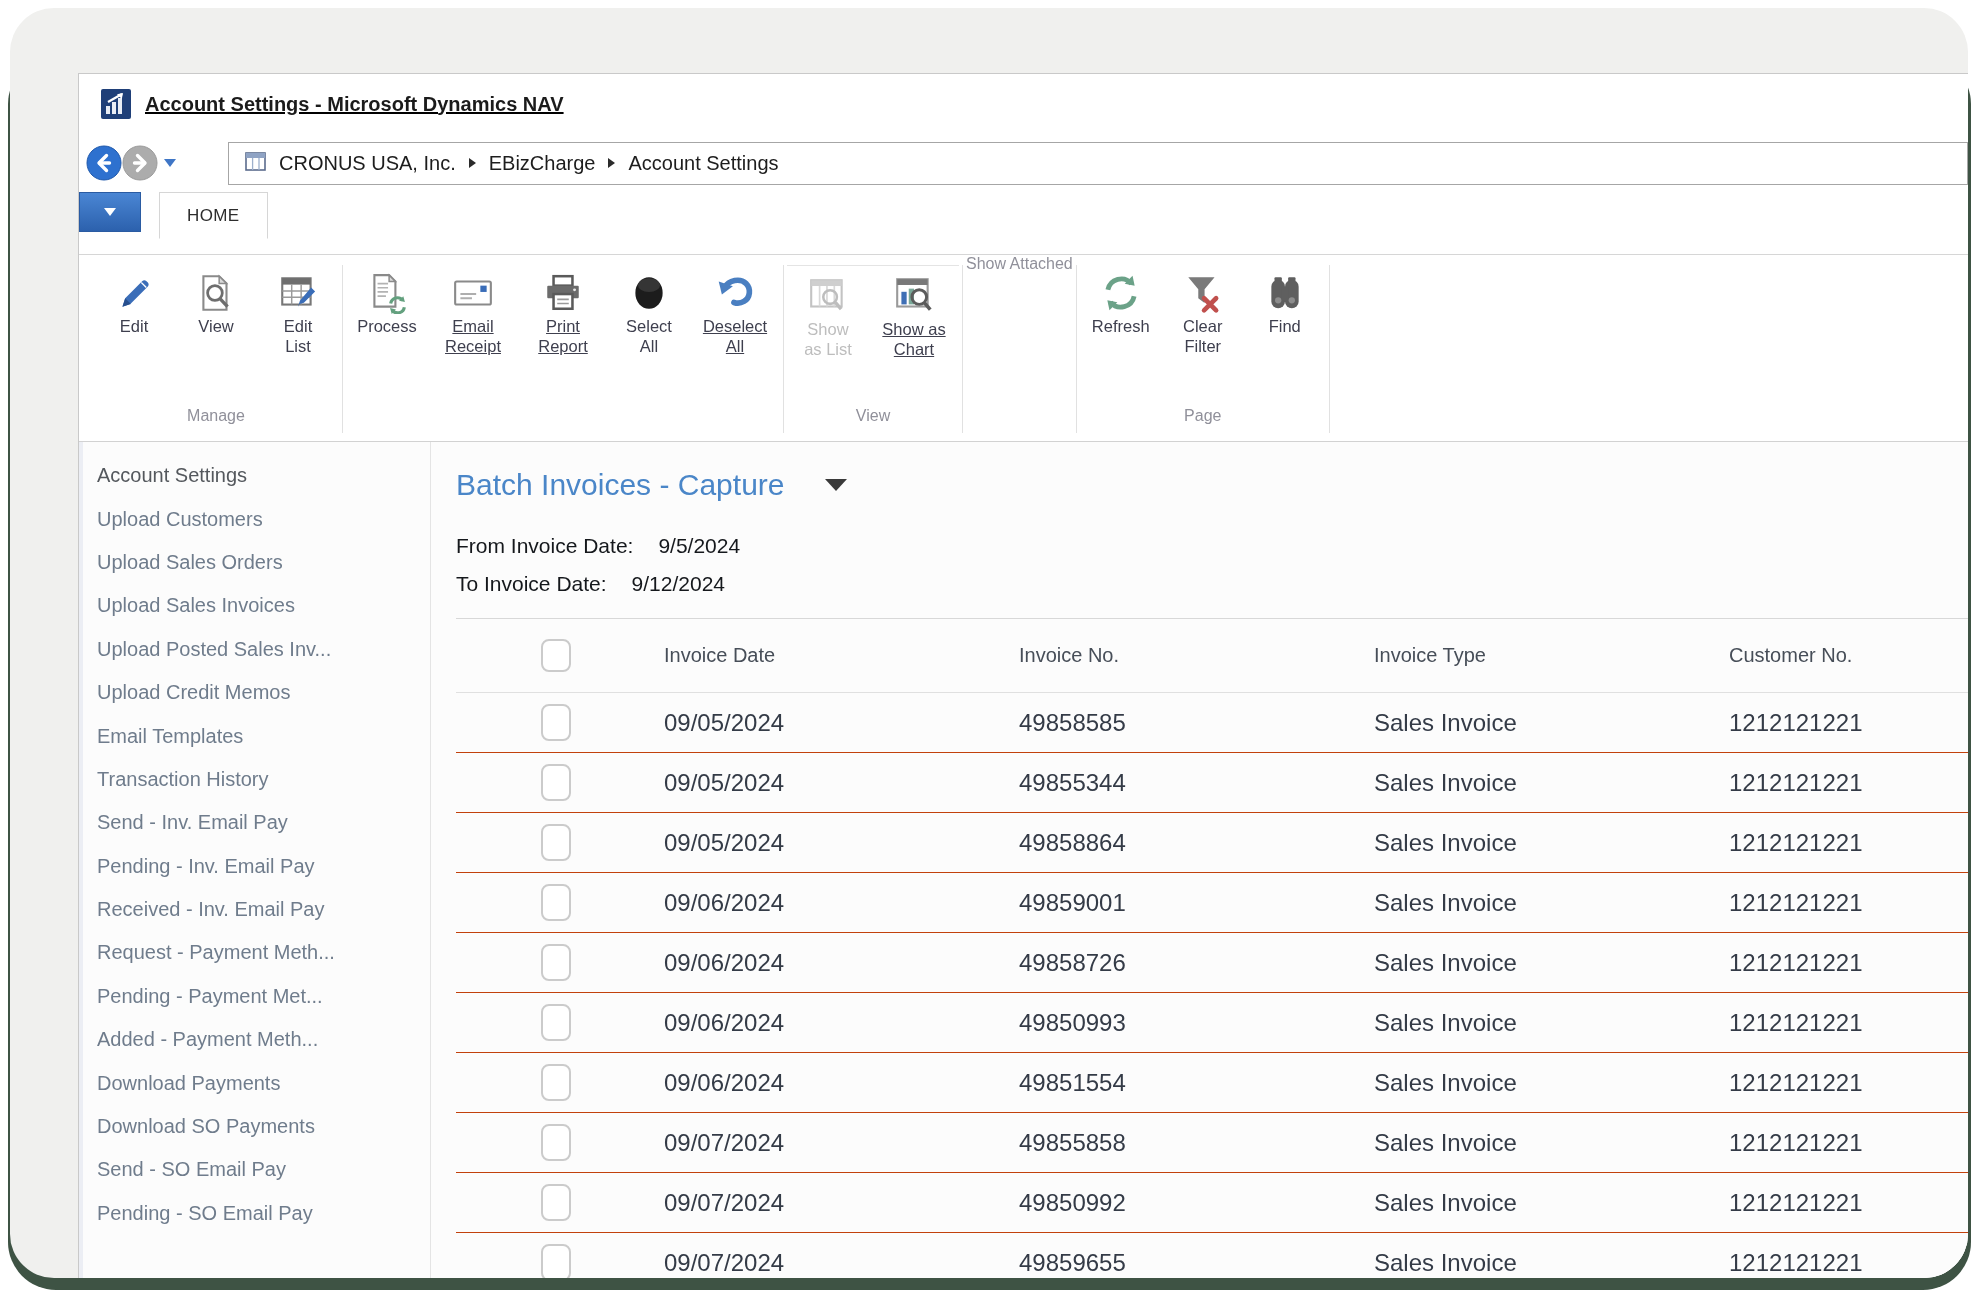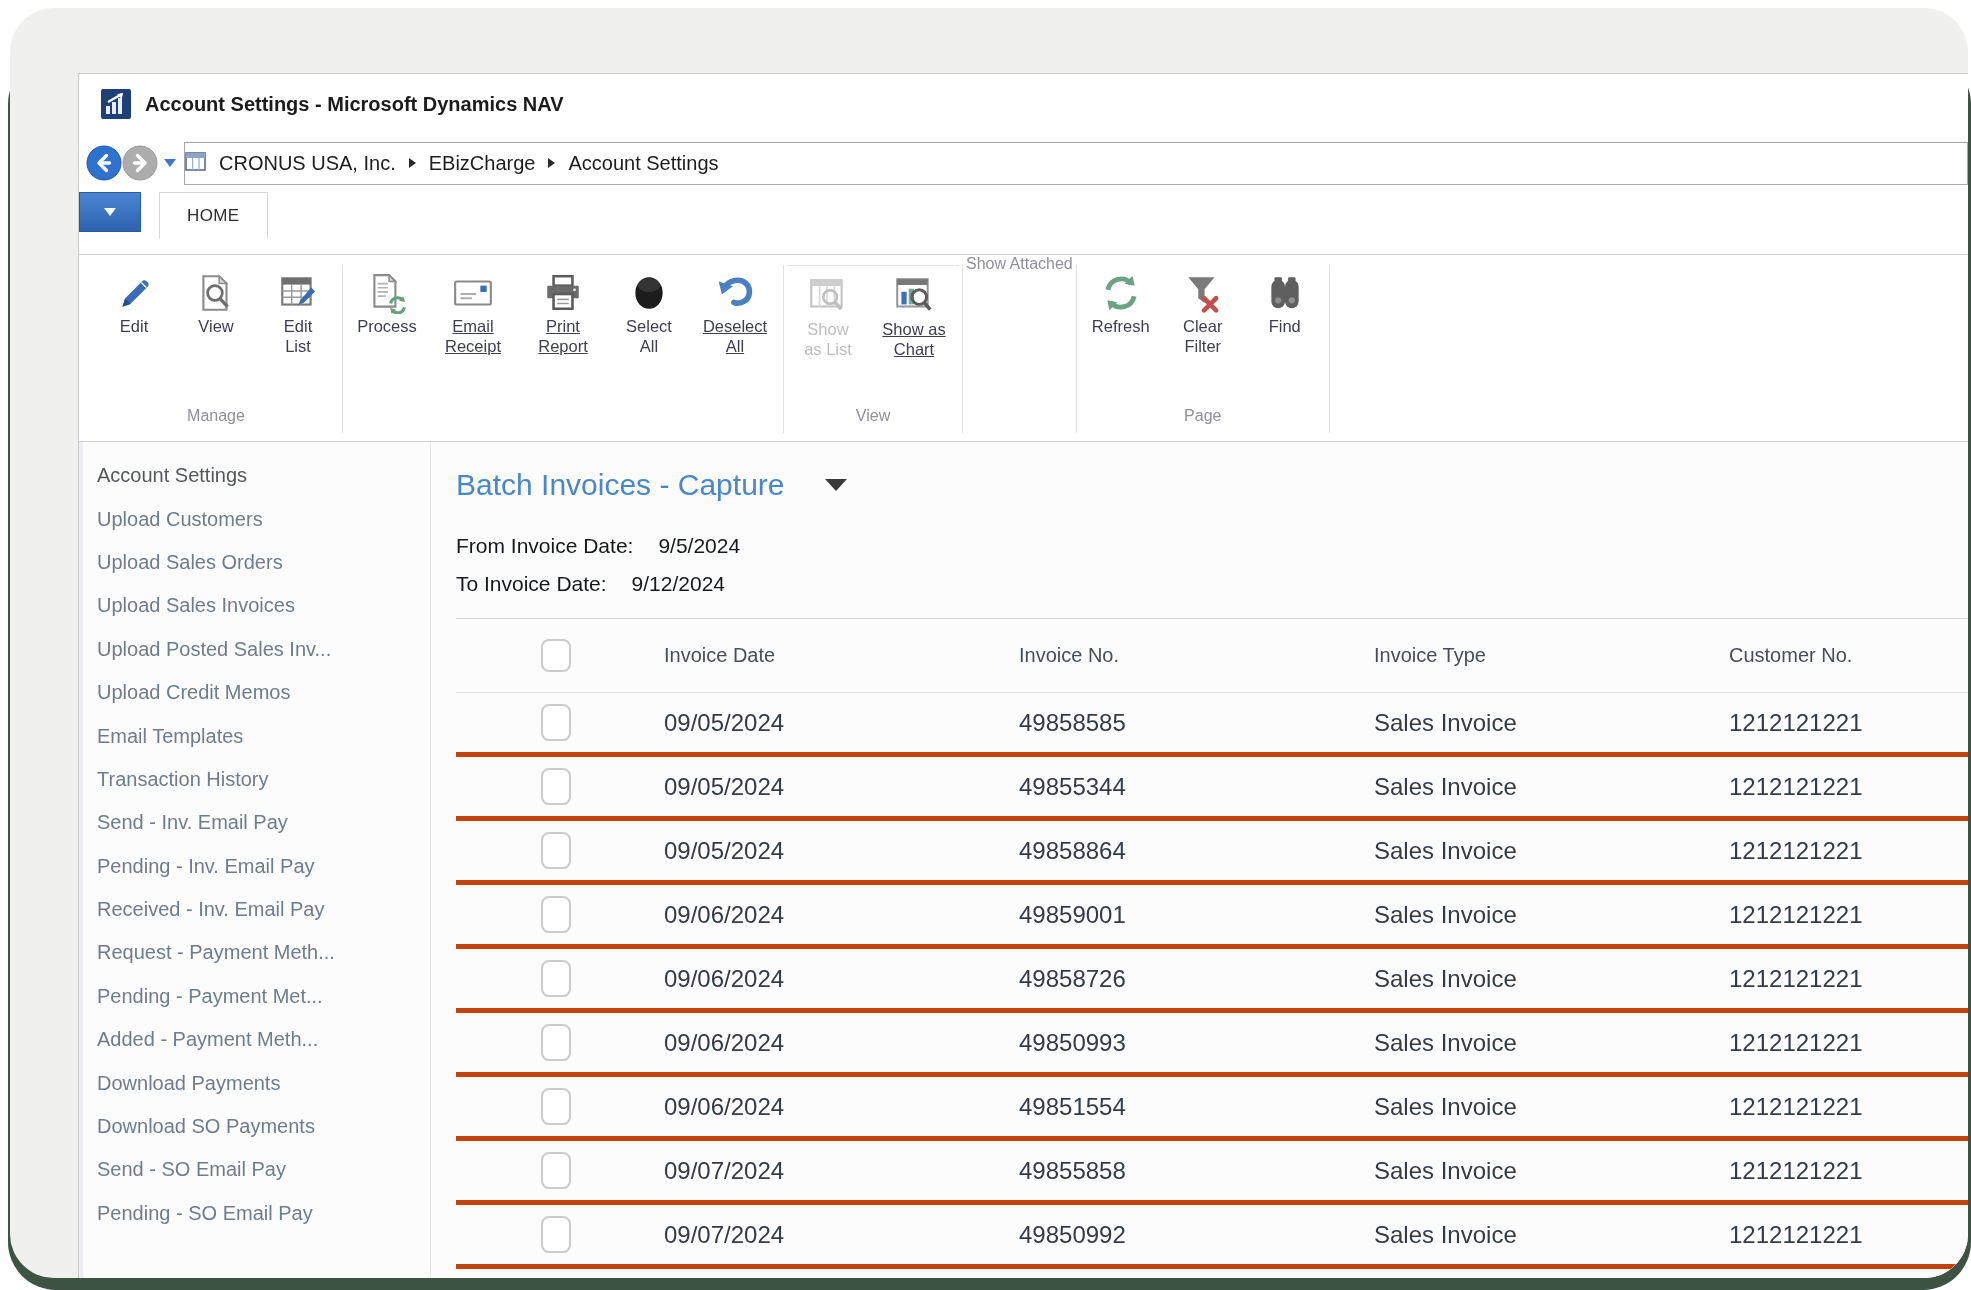--- a/index.html
+++ b/index.html
@@ -8,29 +8,29 @@
 
   
   .backdrop{position:absolute;left:8px;top:56px;width:1963px;height:1234px;background:#3e5344;border-radius:48px;}
   .card{position:absolute;left:10px;top:8px;width:1958px;height:1270px;background:#f0f0ee;border-radius:44px;overflow:hidden;}
 
   
   .window{position:absolute;left:68px;top:65px;right:0;bottom:0;background:#fff;
           border:1px solid #c9c9c9;border-right:none;border-bottom:none;display:flex;flex-direction:column;}
 
   
-  .titlebar{height:60px;display:flex;align-items:center;gap:14px;padding-left:22px;background:#fff;}
+  .titlebar{height:60px;display:flex;align-items:center;gap:14px;padding-left:22px;background:#fff;text-decoration:underline;}
   .appicon svg{display:block;}
   .wtitle{font-size:20px;font-weight:700;color:#1b1b1b;}
 
   
   .addrrow{height:58px;display:flex;align-items:center;padding-left:7px;background:#fff;}
   .navbtn{width:36px;height:36px;border-radius:50%;display:flex;align-items:center;justify-content:center;flex:0 0 auto;cursor:pointer;}
   .histcaret{width:0;height:0;border-left:6px solid transparent;border-right:6px solid transparent;border-top:8px solid #3f76c6;margin:0 8px 0 6px;cursor:pointer;}
-  .addressbox{flex:1;height:41px;border:1px solid #a6a6a6;background:#fff;display:flex;align-items:center;padding:0 0;}
+  .addressbox{flex:1;height:41px;border:1px solid #a6a6a6;background:#fff;display:flex;align-items:center;padding:0 16px;margin-left:44px;}
   .breadcrumb{display:flex;align-items:center;gap:13px;font-size:20px;color:#1d1d1d;margin-left:13px;}
   .crumb{cursor:pointer;}
   .crumbsep{width:0;height:0;border-top:5px solid transparent;border-bottom:5px solid transparent;border-left:7px solid #2b2b2b;}
 
   
   .tabrow{height:62px;display:flex;align-items:flex-start;border-bottom:1px solid #d6d6d6;background:#fff;}
   .appmenu{width:62px;height:40px;margin-bottom:6px;background:linear-gradient(180deg,#4a86d4,#2c61ad);
            display:flex;align-items:center;justify-content:center;cursor:pointer;border:1px solid #2a5ba2;box-sizing:border-box;}
   .appmenu .tri{width:0;height:0;border-left:6px solid transparent;border-right:6px solid transparent;border-top:8px solid #fff;}
   .tab{margin-left:18px;height:47px;margin-bottom:-1px;padding:0 27px;background:#fff;border:1px solid #d6d6d6;border-bottom:1px solid #fff;
@@ -62,21 +62,21 @@
   .ptrow{display:flex;align-items:center;gap:40px;height:44px;}
   .ptitle{font-size:30px;color:#4a86c8;cursor:pointer;}
   .ptcaret{width:0;height:0;border-left:11px solid transparent;border-right:11px solid transparent;border-top:12px solid #3a3a3a;cursor:pointer;}
   .filters{margin-top:32px;display:flex;flex-direction:column;gap:14px;}
   .frow{display:flex;align-items:baseline;gap:25px;font-size:21px;color:#15181c;}
 
   .tbl{margin-top:22px;border-top:1px solid #d8d8d8;}
   .thead,.trow{display:grid;grid-template-columns:200px 355px 355px 355px 1fr;align-items:center;}
   .thead{height:73px;border-bottom:1px solid #e0e0e0;font-size:20px;color:#474e58;}
   .thead > .hcell{padding-left:8px;cursor:pointer;}
-  .trow{height:59px;font-size:24px;color:#343b47;border-bottom:5px solid #c2410c;cursor:pointer;}
+  .trow{height:59px;font-size:24px;color:#343b47;border-bottom:1px solid #c2410c;cursor:pointer;}
   .trow > .cell{padding-left:8px;}
   .cb{width:30px;height:37px;border:2px solid #cbcbcb;border-radius:8px;background:#fff;justify-self:center;box-sizing:border-box;cursor:pointer;}
   .cb.hd{height:33px;}
 </style>
 </head>
 <body>
 
 <div class="backdrop"></div>
 <div class="card">
   <div class="window">

